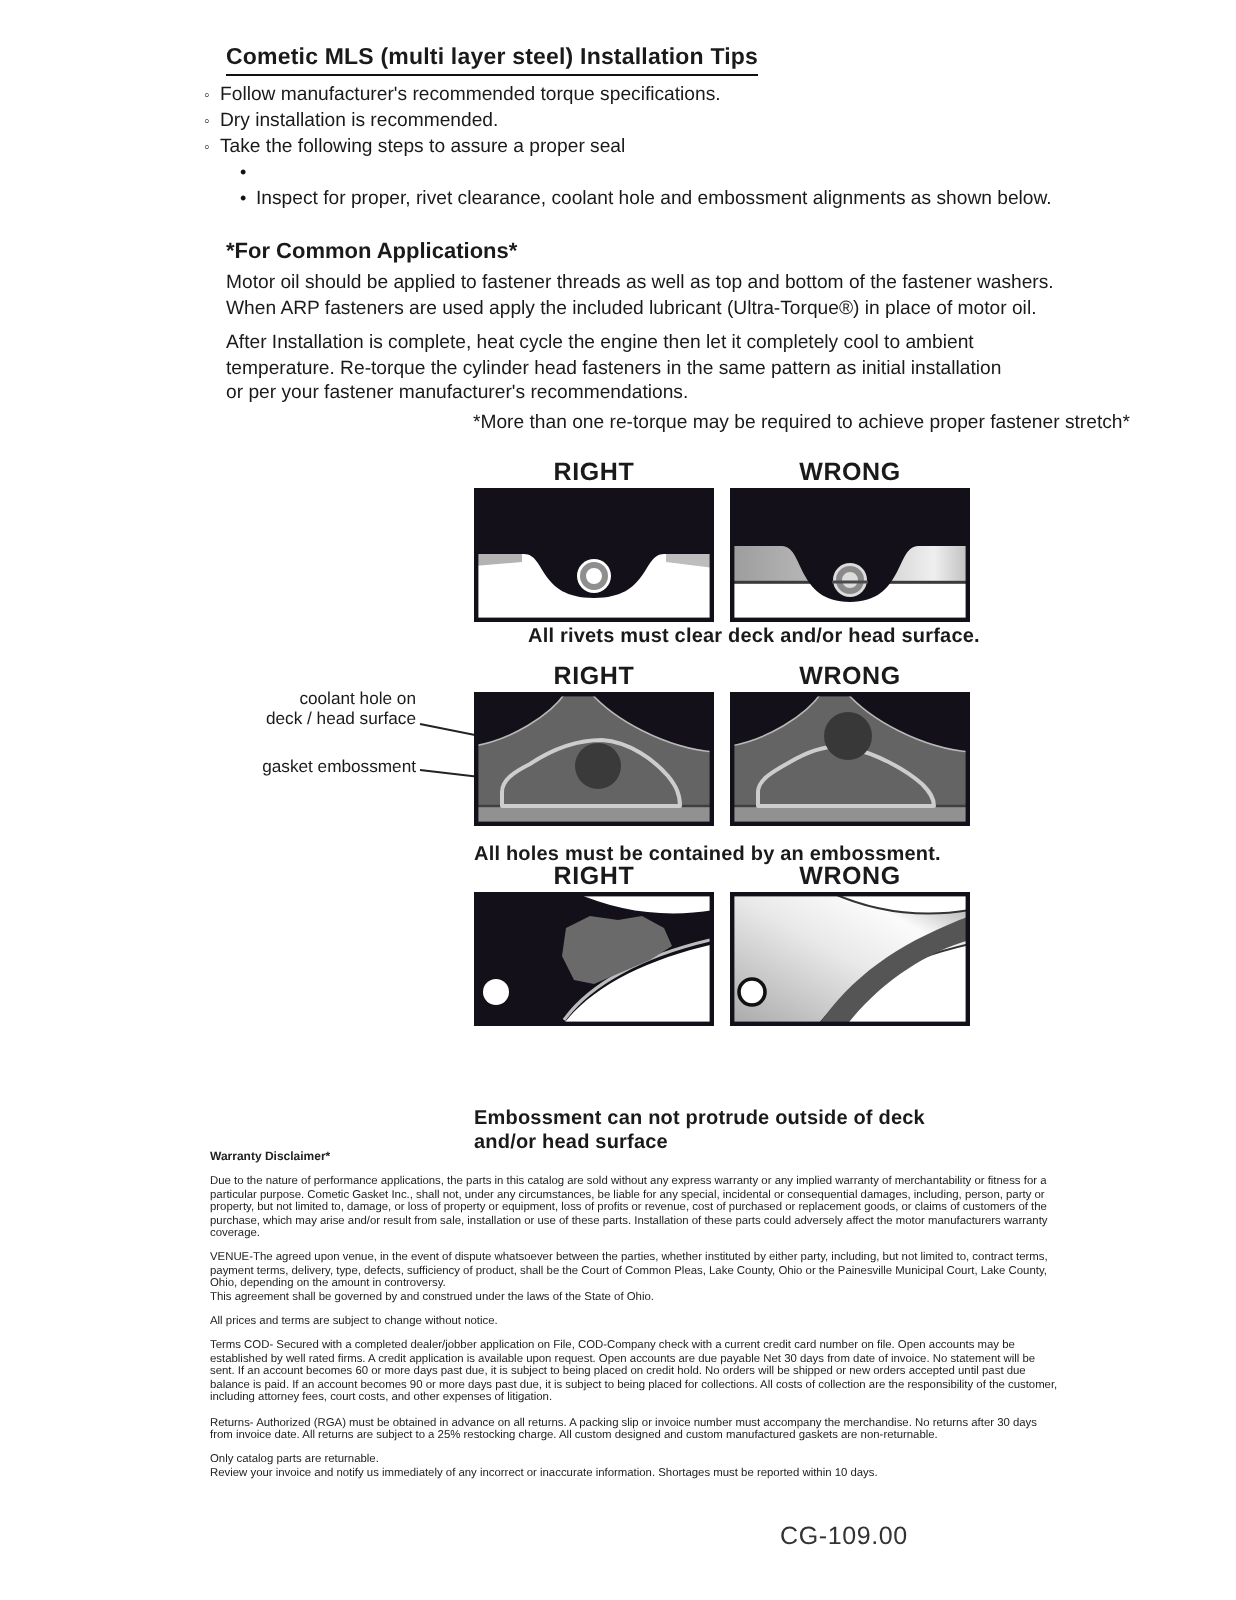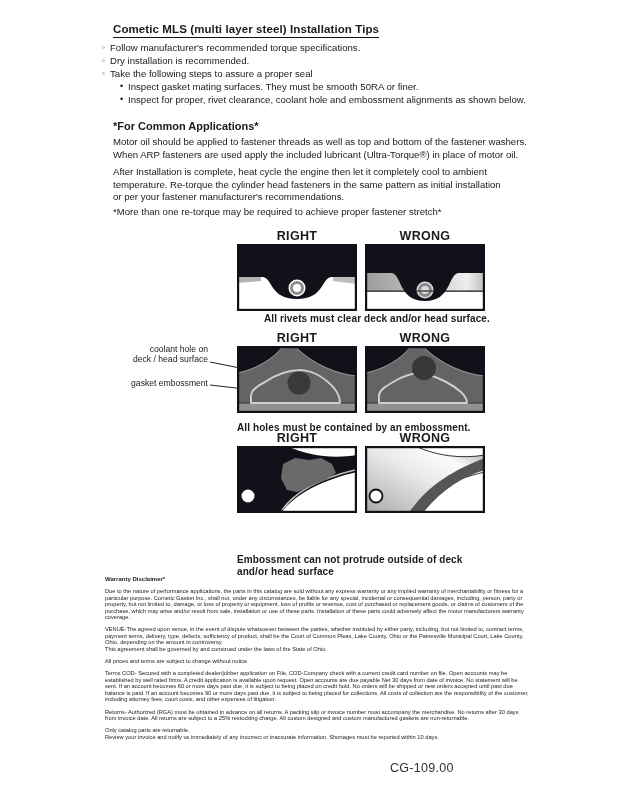--- a/index.html
+++ b/index.html
@@ -20,21 +20,21 @@
   
   .tips{left:102px;top:41px;width:480px;font-size:9.6px;line-height:13px;}
   .bullet{display:flex;}
   .bullet .mk{width:8px;color:#333;font-size:8px;line-height:13px;}
   .sub{padding-left:18px;}
   .sub .mk{font-size:9px;color:#111;}
 
   
   .diesel-h{left:113px;top:120px;font-size:11px;font-weight:bold;}
   .para{left:113px;font-size:9.6px;line-height:12.6px;width:452px;white-space:pre-line;}
-  .p1{top:136px;} .p2{top:166px;} .p3{top:206px;}
+  .p1{top:136px;} .p2{top:166px;} .p3{top:206px;text-align:right;}
 
   
   .dg-h{font-size:12.5px;font-weight:bold;letter-spacing:.3px;text-align:center;width:120px;}
   .cap{font-size:10px;font-weight:bold;letter-spacing:.1px;}
   .colL{left:237px;} .colR{left:365px;}
   .r1h{top:229px;} .r2h{top:331px;} .r3h{top:431px;}
   .panel{width:120px;height:67px;display:block;}
   .r1p{top:244px;} .r2p{top:346px;} .r3p{top:446px;}
   .cap1{left:237px;top:313px;margin-left:27px;}
   .cap2{left:237px;top:422px;}
@@ -67,21 +67,20 @@
     <div class="bullet">
         <span class="mk">◦</span>
         <span>Dry installation is recommended.</span>
       </div>
     <div class="bullet">
         <span class="mk">◦</span>
         <span>Take the following steps to assure a proper seal</span>
       </div>
     <div class="bullet sub">
         <span class="mk">•</span>
-        <span>Inspect gasket mating surfaces.  They must be smooth 50RA or finer.</span>
       </div>
     <div class="bullet sub">
         <span class="mk">•</span>
         <span>Inspect for proper, rivet clearance, coolant hole and embossment alignments as shown below.</span>
       </div>
   </div>
 
   <div class="abs diesel-h">*For Common Applications*</div>
   <div class="abs para p1">Motor oil should be applied to fastener threads as well as top and bottom of the fastener washers.
 When ARP fasteners are used apply the included lubricant (Ultra-Torque®) in place of motor oil.</div>

